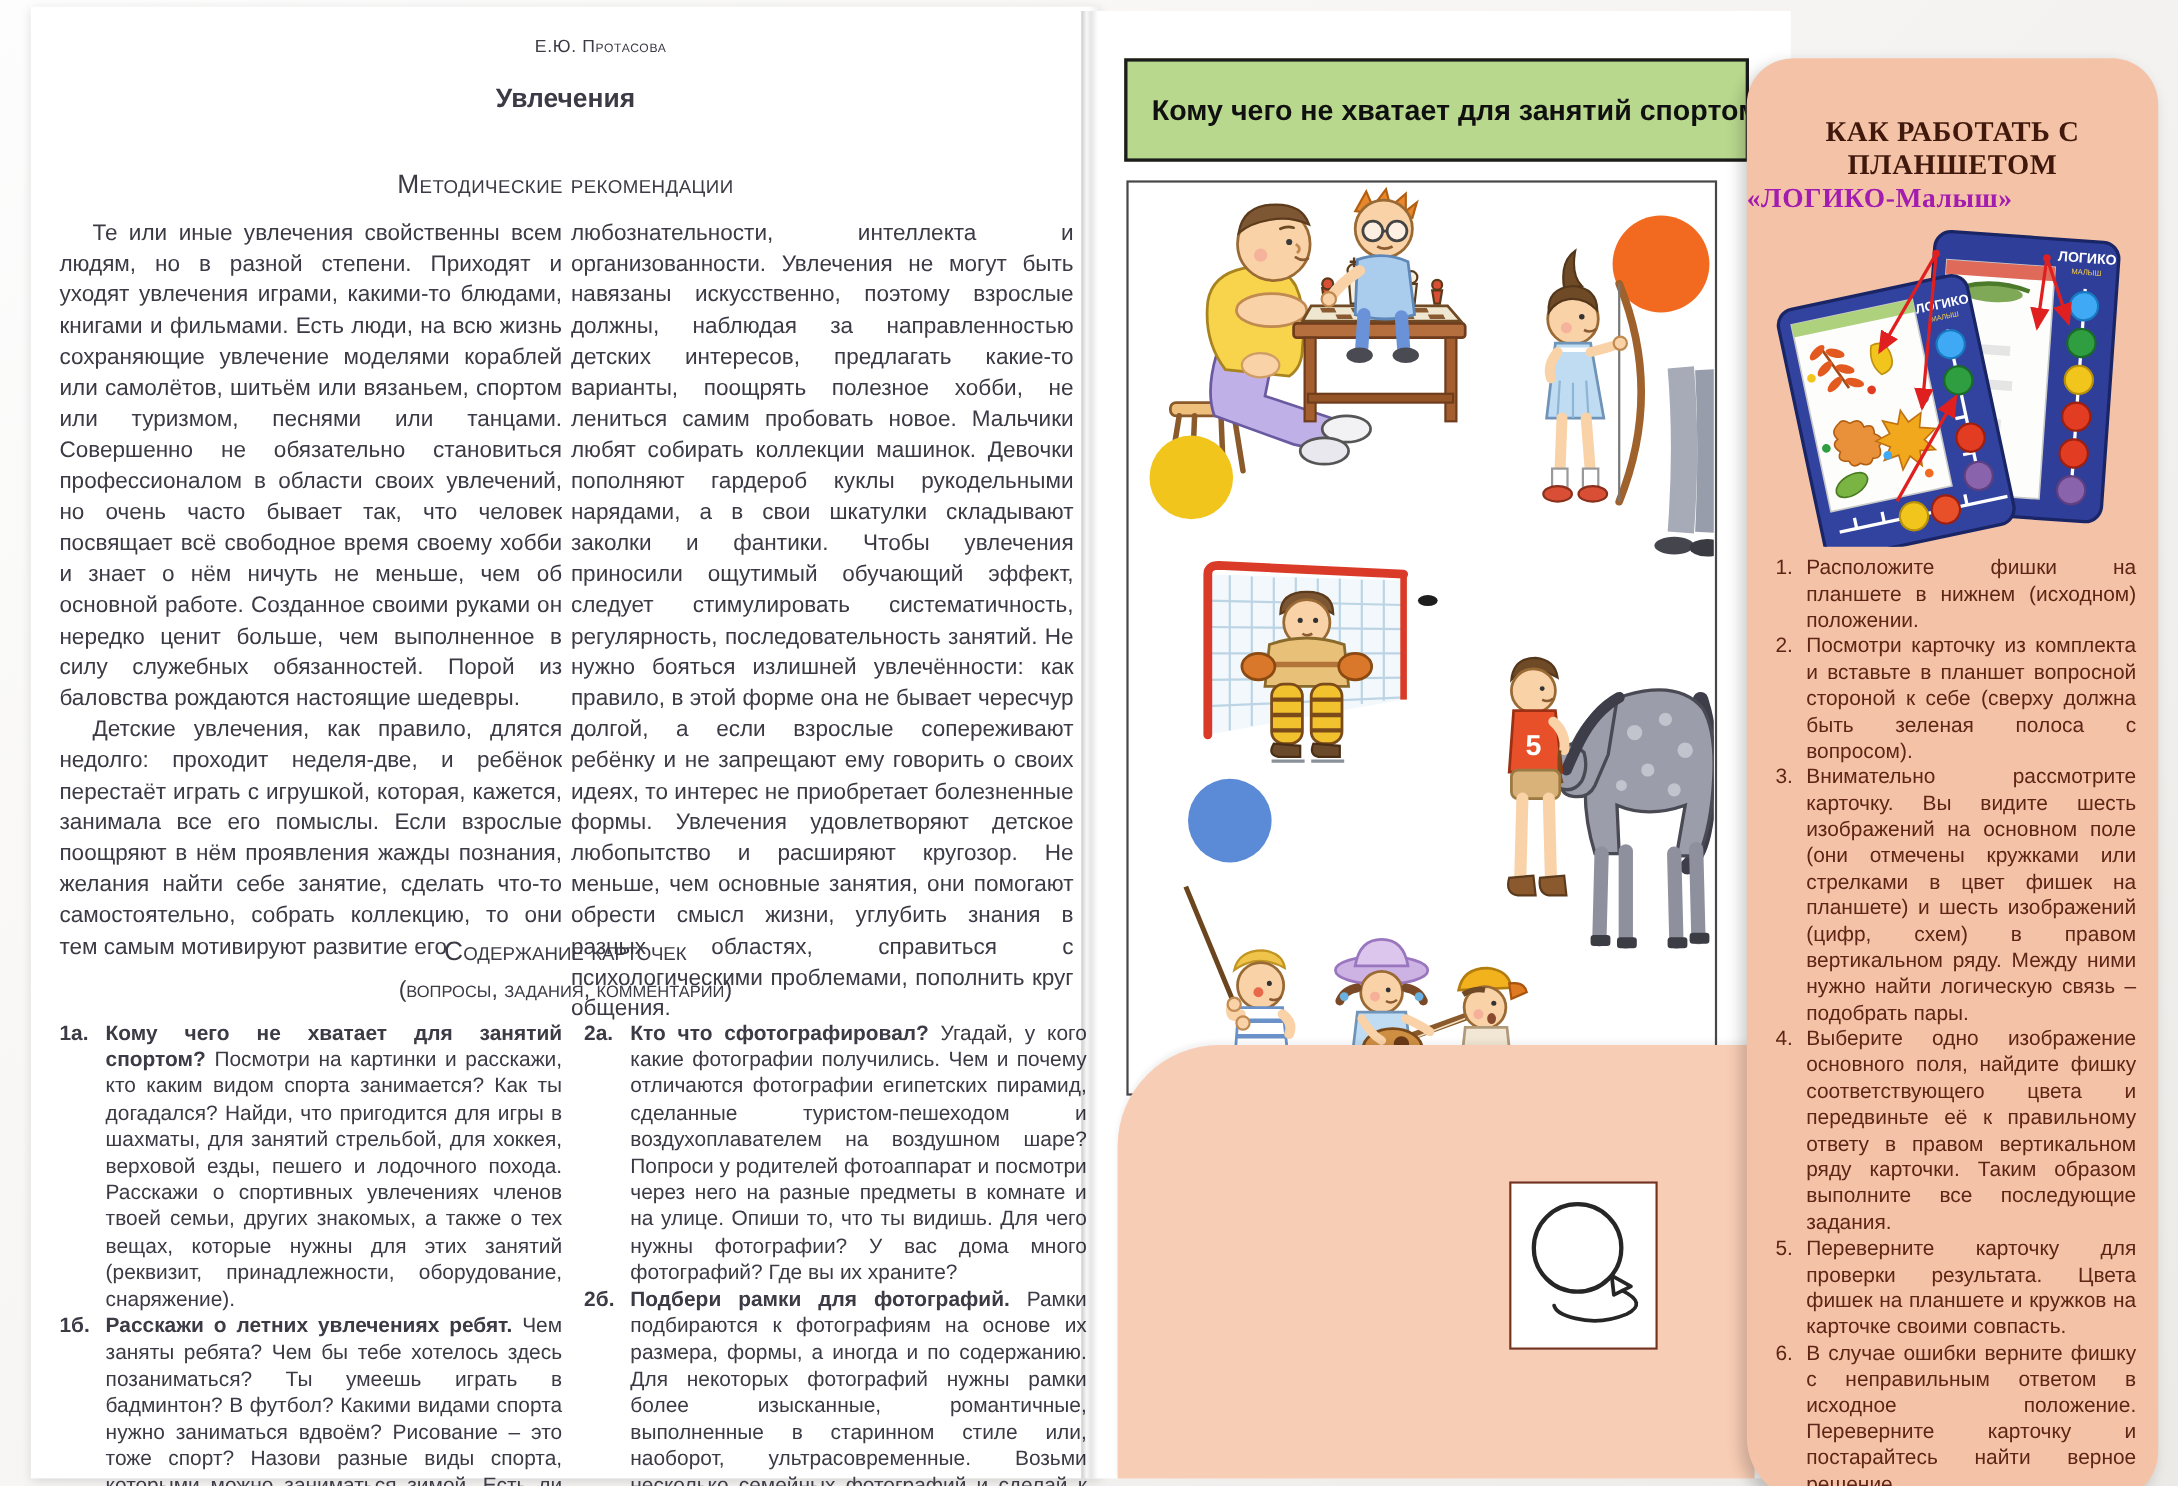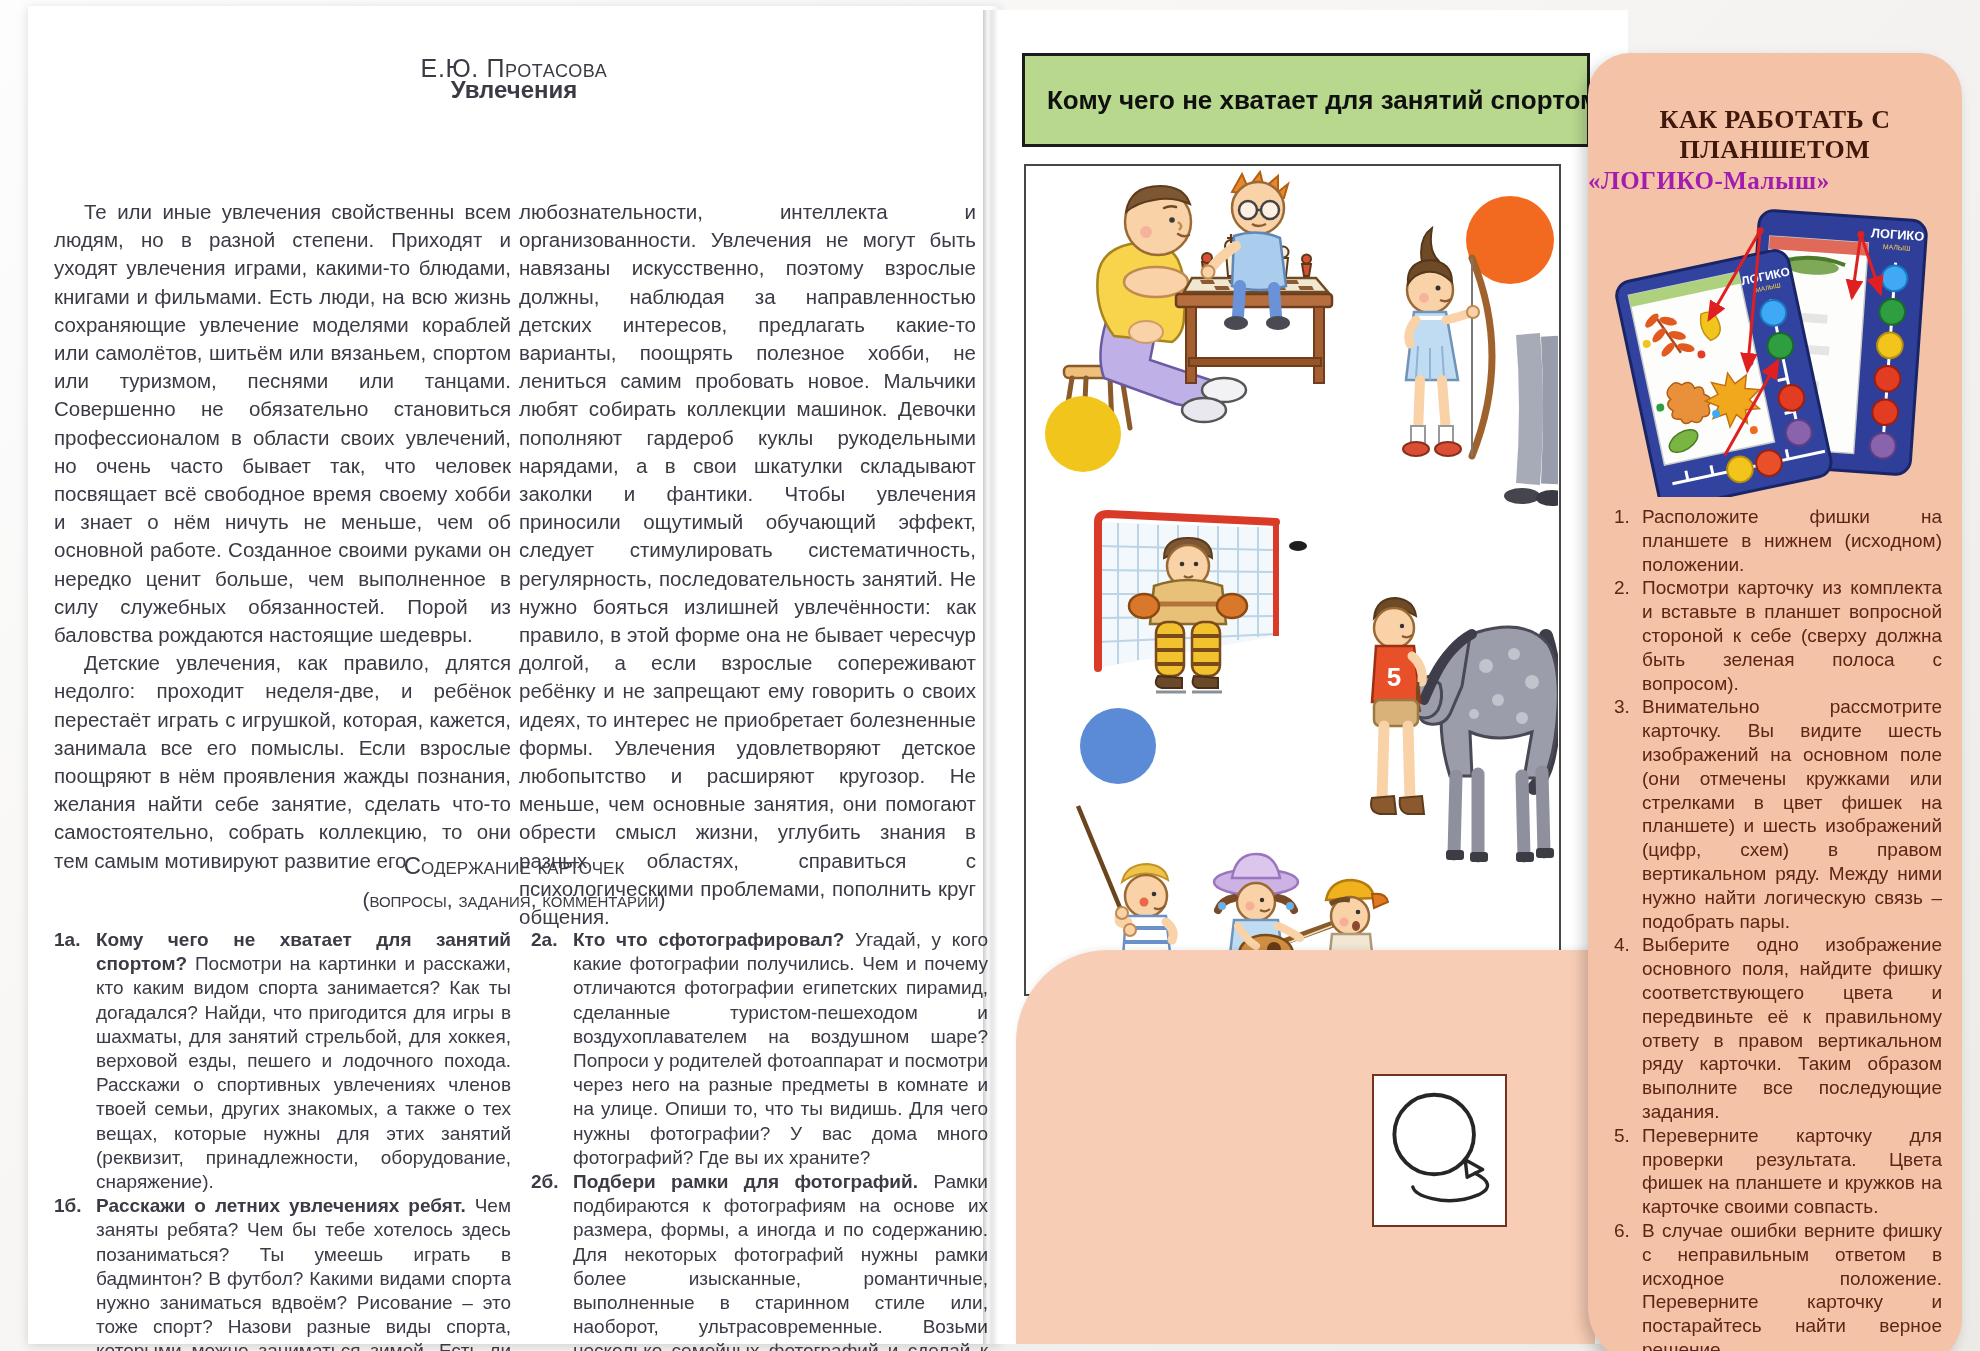--- a/index.html
+++ b/index.html
@@ -7,21 +7,21 @@
        font-family:"Liberation Sans",sans-serif;background:#f3f1ef;}
   .scene{position:relative;width:1980px;height:1351px;
          background:linear-gradient(135deg,#fdfdfd 0%,#f4f2f0 60%,#eceae7 100%);}
 
   
   .left-page{position:absolute;left:28px;top:6px;width:972px;height:1338px;
              background:#fff;box-shadow:0 2px 10px rgba(0,0,0,.14);color:#3b3a45;}
   .left-page::after{content:'';position:absolute;right:0;top:0;bottom:0;width:10px;
              background:linear-gradient(90deg,rgba(0,0,0,0) 0%,rgba(0,0,0,.07) 100%);}
   .lp-center{position:absolute;left:0;width:100%;text-align:center;}
-  .lp-author{top:48px;font-size:25px;font-variant:small-caps;letter-spacing:.6px;}
+  .lp-author{top:28px;font-size:16px;font-variant:small-caps;letter-spacing:.6px;padding-left:32px;}
   .lp-title{top:70px;font-size:24px;font-weight:bold;margin:0;}
   .lp-subtitle{top:112px;font-size:21px;}
   .lp-heading{top:148px;font-size:24px;font-variant:small-caps;letter-spacing:.4px;margin:0;font-weight:normal;}
   .lp-cols{position:absolute;left:26px;top:192px;width:934px;display:flex;gap:8px;}
   .lp-cols .col{width:457px;}
   .lp-cols p{margin:0;font-size:20.5px;line-height:28.2px;text-align:justify;}
   .lp-cols p.indent{text-indent:30px;}
   .lp-h2{top:846px;font-size:24px;font-variant:small-caps;margin:0;font-weight:normal;}
   .lp-h2sub{top:882px;font-size:21px;font-variant:small-caps;}
   .lp-items{position:absolute;left:26px;top:922px;width:934px;display:flex;gap:20px;}
@@ -62,20 +62,21 @@
   .steps .st{flex:1;text-align:justify;}
 </style>
 </head>
 <body>
 
 <div class="scene">
 
   <section class="left-page">
     <div class="lp-center lp-author" style="position:absolute;">Е.Ю. Протасова</div>
     <h1 class="lp-center lp-title" style="position:absolute;">Увлечения</h1>
+    <h2 class="lp-center lp-heading" style="position:absolute;">Методические рекомендации</h2>
 
     <div class="lp-cols">
       <div class="col">
         <p class="indent">Те или иные увлечения свойственны всем людям, но в разной степени. Приходят и уходят увлечения играми, какими-то блюдами, книгами и фильмами. Есть люди, на всю жизнь сохраняющие увлечение моделями кораблей или самолётов, шитьём или вязаньем, спортом или туризмом, песнями или танцами. Совершенно не обязательно становиться профессионалом в области своих увлечений, но очень часто бывает так, что человек посвящает всё свободное время своему хобби и знает о нём ничуть не меньше, чем об основной работе. Созданное своими руками он нередко ценит больше, чем выполненное в силу служебных обязанностей. Порой из баловства рождаются настоящие шедевры.</p>
         <p class="indent">Детские увлечения, как правило, длятся недолго: проходит неделя-две, и ребёнок перестаёт играть с игрушкой, которая, кажется, занимала все его помыслы. Если взрослые поощряют в нём проявления жажды познания, желания найти себе занятие, сделать что-то самостоятельно, собрать коллекцию, то они тем самым мотивируют развитие его</p>
       </div>
       <div class="col">
         <p>любознательности, интеллекта и организованности. Увлечения не могут быть навязаны искусственно, поэтому взрослые должны, наблюдая за направленностью детских интересов, предлагать какие-то варианты, поощрять полезное хобби, не лениться самим пробовать новое. Мальчики любят собирать коллекции машинок. Девочки пополняют гардероб куклы рукодельными нарядами, а в свои шкатулки складывают заколки и фантики. Чтобы увлечения приносили ощутимый обучающий эффект, следует стимулировать систематичность, регулярность, последовательность занятий. Не нужно бояться излишней увлечённости: как правило, в этой форме она не бывает чересчур долгой, а если взрослые сопереживают ребёнку и не запрещают ему говорить о своих идеях, то интерес не приобретает болезненные формы. Увлечения удовлетворяют детское любопытство и расширяют кругозор. Не меньше, чем основные занятия, они помогают обрести смысл жизни, углубить знания в разных областях, справиться с психологическими проблемами, пополнить круг общения.</p>
       </div>
     </div>

